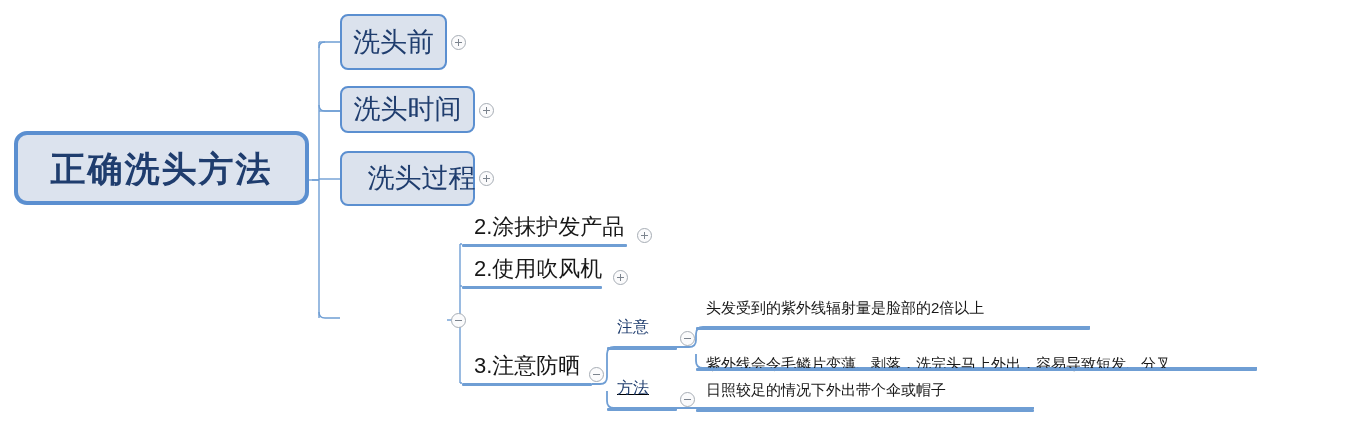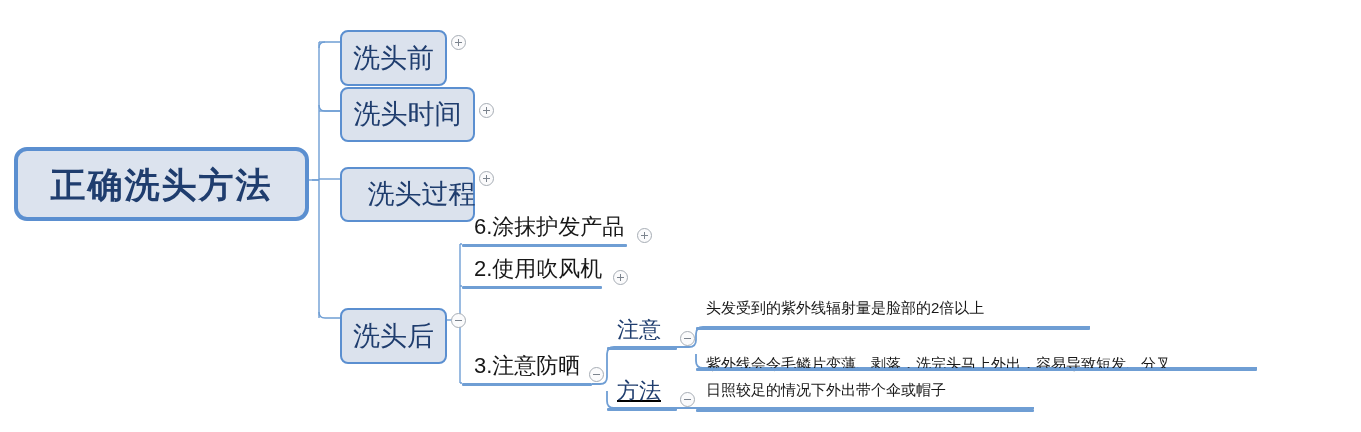--- a/index.html
+++ b/index.html
@@ -26,21 +26,20 @@
     width: 1361px;
     height: 432px;
     pointer-events: none;
   }
   .node {
     position: absolute;
     box-sizing: border-box;
     display: flex;
     align-items: center;
     justify-content: center;
-    margin-top: 16px;
   }
   
   .root-node {
     left: 14px;
     top: 131px;
     width: 295px;
     height: 74px;
     background: #dce3ee;
     border: 4px solid #5b8fd0;
     border-radius: 13px;
@@ -59,21 +58,21 @@
     border: 2px solid #5b8fd0;
     border-radius: 8px;
   }
   .branch-node .txt {
     font-size: 27px;
     color: #1f3d6e;
     white-space: nowrap;
     line-height: 1;
   }
   #n-before  { left: 340px; top: 14px;  width: 107px; height: 56px; }
-  #n-time    { left: 340px; top: 71px;  width: 135px; height: 55px; }
+  #n-time    { left: 340px; top: 86px;  width: 135px; height: 47px; }
   #n-process { left: 340px; top: 151px; width: 135px; height: 55px; padding-left: 28px; }
   #n-after   { left: 340px; top: 292px; width: 107px; height: 56px; }
 
   
   .uline-node {
     position: absolute;
     box-sizing: border-box;
     display: flex;
     align-items: flex-end;
   }
@@ -94,21 +93,21 @@
   #n-dryer   { left: 474px; top: 258px; align-items: center; }
   #n-sun     { left: 474px; top: 355px; }
   #n-apply .txt, #n-dryer .txt, #n-sun .txt { font-size: 22px; }
   #bar-apply { left: 462px; top: 244px; width: 165px; }
   #bar-dryer { left: 462px; top: 286px; width: 140px; }
   #bar-sun   { left: 462px; top: 383px; width: 130px; }
 
   
   #n-notice  { left: 617px; top: 319px; }
   #n-method  { left: 617px; top: 380px; text-decoration: underline; }
-  #n-notice .txt, #n-method .txt { font-size: 22px; color: #1f3d6e; }
+  #n-notice .txt, #n-method .txt { font-size: 16px; color: #1f3d6e; }
   #bar-notice { left: 607px; top: 347px; width: 70px; }
   #bar-method { left: 607px; top: 408px; width: 70px; }
 
   
   .leaf .txt { font-size: 15px; color: #171717; }
   #n-leaf1 { left: 706px; top: 300px; }
   #n-leaf2 { left: 706px; top: 341px; margin-top: 15px; }
   #n-leaf3 { left: 706px; top: 382px; }
   #bar-leaf1 { left: 696px; top: 327px; width: 394px; }
   #bar-leaf2 { left: 696px; top: 368px; width: 561px; }
@@ -205,27 +204,24 @@
   <div class="node branch-node" id="n-time">
     <span class="txt">洗头时间</span>
   </div>
   <div class="toggle plus" id="t-time"></div>
 
   <div class="node branch-node" id="n-process">
     <span class="txt">洗头过程</span>
   </div>
   <div class="toggle plus" id="t-process"></div>
 
-  <div class="node branch-node" id="n-after">
-    <span class="txt">洗头后</span>
-  </div>
   <div class="toggle" id="t-after"></div>
 
   <div class="uline-node" id="n-apply">
-    <span class="txt">6.涂抹护发产品</span>
+    <span class="txt">2.涂抹护发产品</span>
   </div>
   <div class="uline-bar" id="bar-apply"></div>
   <div class="toggle plus" id="t-apply"></div>
 
   <div class="uline-node" id="n-dryer">
     <span class="txt">2.使用吹风机</span>
   </div>
   <div class="uline-bar" id="bar-dryer"></div>
   <div class="toggle plus" id="t-dryer"></div>
 

